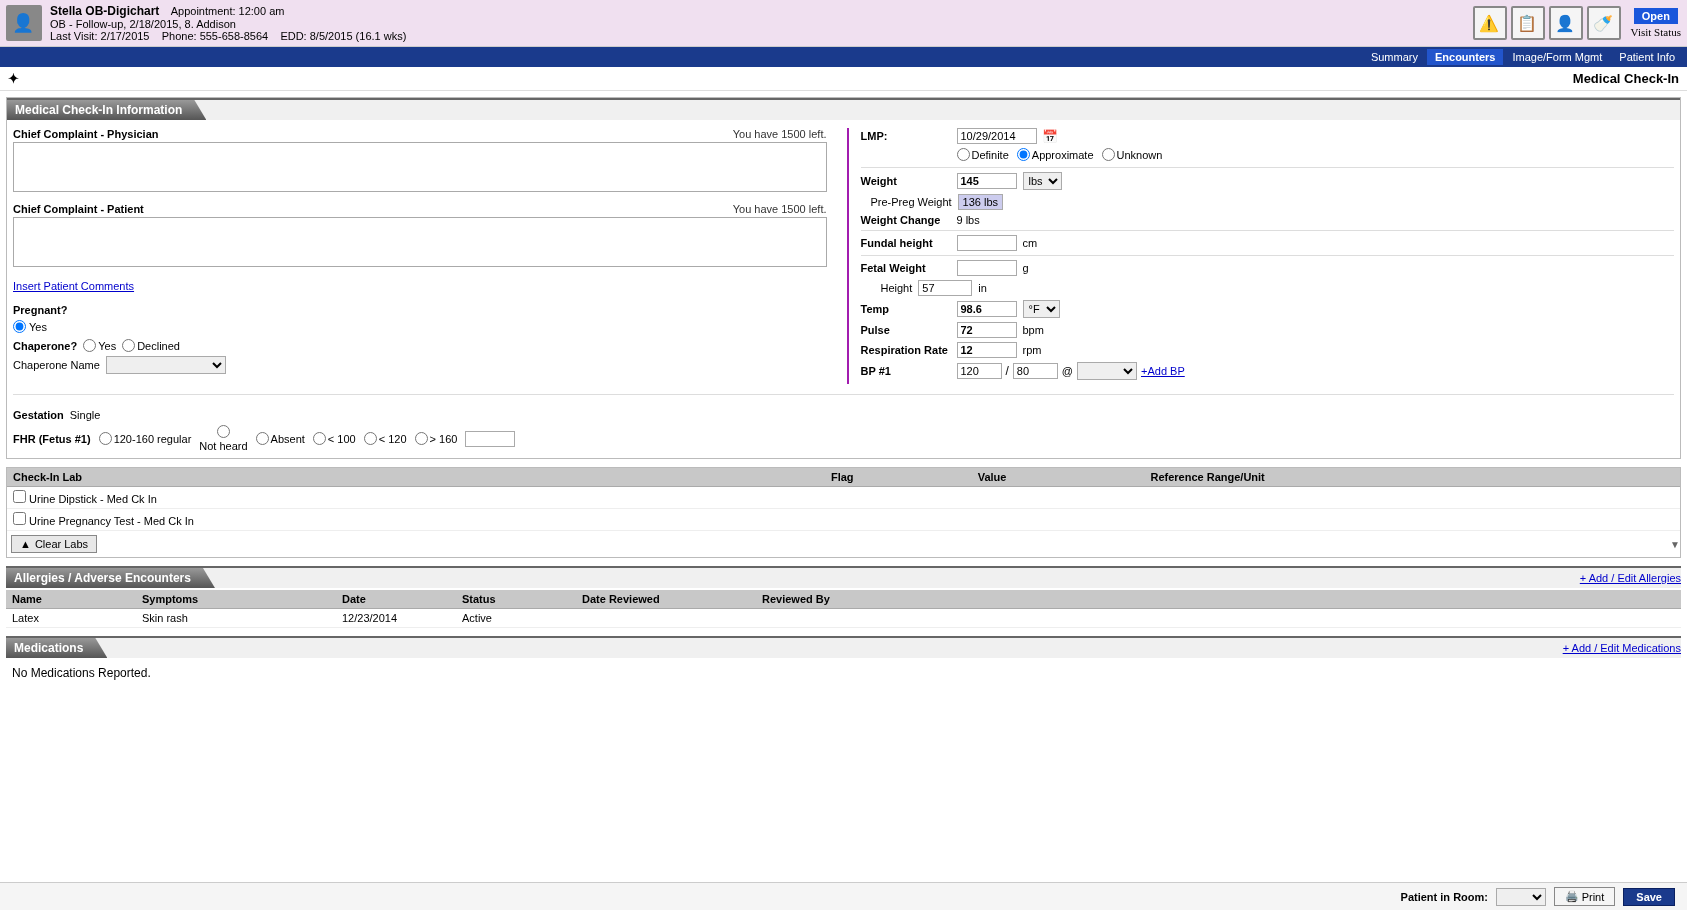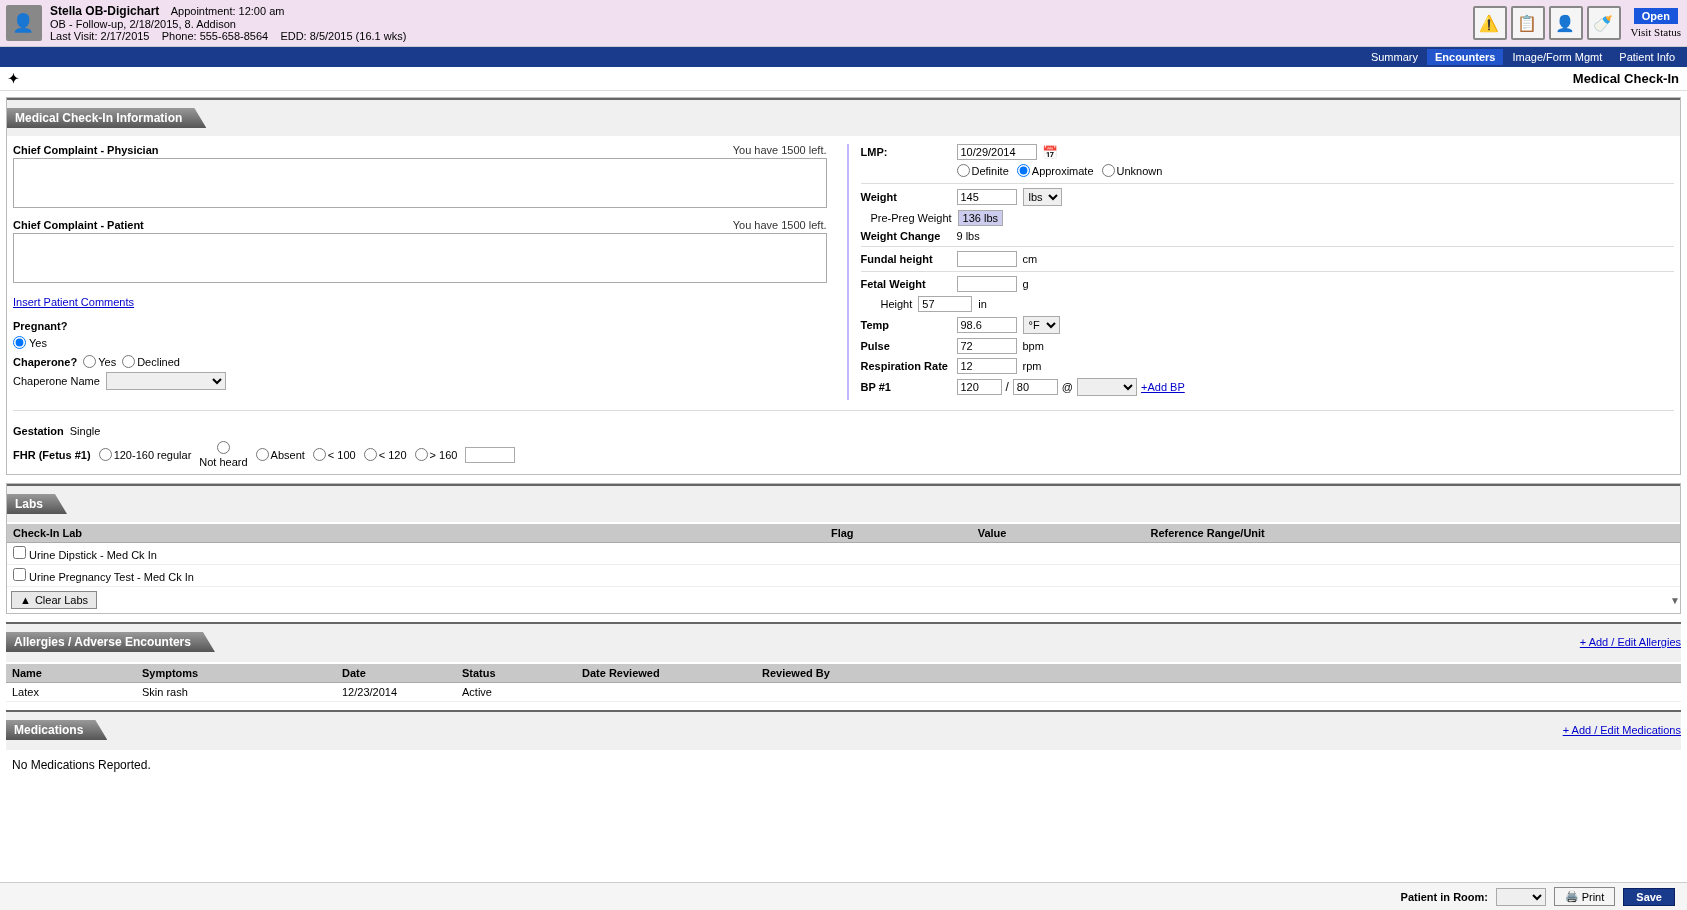--- a/index.html
+++ b/index.html
@@ -19,39 +19,39 @@
     
     .nav-tabs { background: #1a3a8c; display: flex; justify-content: flex-end; padding: 2px 4px; gap: 1px; }
     .nav-tab { color: #fff; padding: 2px 8px; font-size: 11px; cursor: pointer; background: #1a3a8c; border: none; }
     .nav-tab.active { background: #2255cc; font-weight: bold; text-align: center; }
 
     
     .page-title-bar { background: #fff; padding: 4px 8px; font-size: 13px; font-weight: bold; display: flex; align-items: center; justify-content: space-between; border-bottom: 1px solid #ddd; }
 
     
     .section-header { background: linear-gradient(to bottom, #999, #555); color: #fff; padding: 3px 8px; font-weight: bold; font-size: 12px; display: inline-block; clip-path: polygon(0 0, calc(100% - 12px) 0, 100% 100%, 0 100%); padding-right: 24px; }
-    .section-header-row { background: #f0f0f0; border-top: 2px solid #666; padding: 8px 0; margin-bottom: 2px; }
+    .section-header-row { background: #f0f0f0; border-top: 2px solid #666; padding: 0 0; margin-bottom: 2px; }
 
     
     .main-content { padding: 6px; }
     .checkin-two-col { display: flex; gap: 20px; }
     .checkin-left { flex: 1; }
     .checkin-right { flex: 1; min-width: 320px; }
 
     .field-label { font-weight: bold; font-size: 11px; margin-bottom: 2px; }
     .char-count { float: right; font-size: 11px; color: #333; font-weight: normal; }
     textarea.complaint-box { width: 100%; height: 50px; border: 1px solid #aaa; resize: none; font-size: 11px; padding: 2px; }
 
     .insert-link { color: #00c; text-decoration: underline; cursor: pointer; font-size: 11px; margin-top: 2px; display: inline-block; }
 
     
     .right-field-row { display: flex; align-items: center; margin-bottom: 4px; gap: 6px; }
     .right-field-label { font-weight: bold; font-size: 11px; min-width: 90px; }
     .field-input { border: 1px solid #aaa; padding: 1px 3px; font-size: 11px; }
-    .field-input-sm { width: 60px; }
+    .field-input-sm { width: 60px; font-weight: bold; }
     .field-input-md { width: 80px; }
     .cal-icon { font-size: 13px; cursor: pointer; }
     .radio-group { display: flex; gap: 8px; align-items: center; font-size: 11px; }
     .radio-group label { display: flex; align-items: center; gap: 2px; }
     select.unit-sel { font-size: 11px; border: 1px solid #aaa; padding: 1px; }
 
     
     .prepreg-box { background: #cce; padding: 1px 4px; font-size: 11px; border: 1px solid #aaa; }
 
     
@@ -94,21 +94,21 @@
     .select-sm { border: 1px solid #aaa; font-size: 11px; padding: 1px; }
 
     
     .divider { border: none; border-top: 1px solid #ddd; margin: 4px 0; }
 
     
     .bp-row { display: flex; align-items: center; gap: 4px; }
     .add-bp-link { color: #00c; text-decoration: underline; cursor: pointer; font-size: 11px; }
 
     
-    .right-bordered { border-left: 2px solid #c4b5fd; padding-left: 12px; }
+    .right-bordered { border-left: 2px solid #a21caf; padding-left: 12px; }
 
     .section-wrapper { border: 1px solid #bbb; margin-bottom: 4px; }
     .section-inner { padding: 6px; }
 
     
     .scroll-arrow { font-size: 10px; color: #666; cursor: pointer; }
   </style>
 </head>
 <body>
 
@@ -346,23 +346,20 @@
             <input type="radio" name="fhr" style="">
             <span>&gt; 160</span>
           </label>
           <input type="text" class="field-input" style="width: 50px;">
         </div>
       </div>
     </div>
   </div>
 
   <div class="labs-section">
-    <div class="section-header-row">
-      <span class="section-header">Labs</span>
-    </div>
     <table class="labs-table">
       <thead>
         <tr>
           <th>Check-In Lab</th>
           <th>Flag</th>
           <th>Value</th>
           <th>Reference Range/Unit</th>
         </tr>
       </thead>
       <tbody id="labs-tbody">

